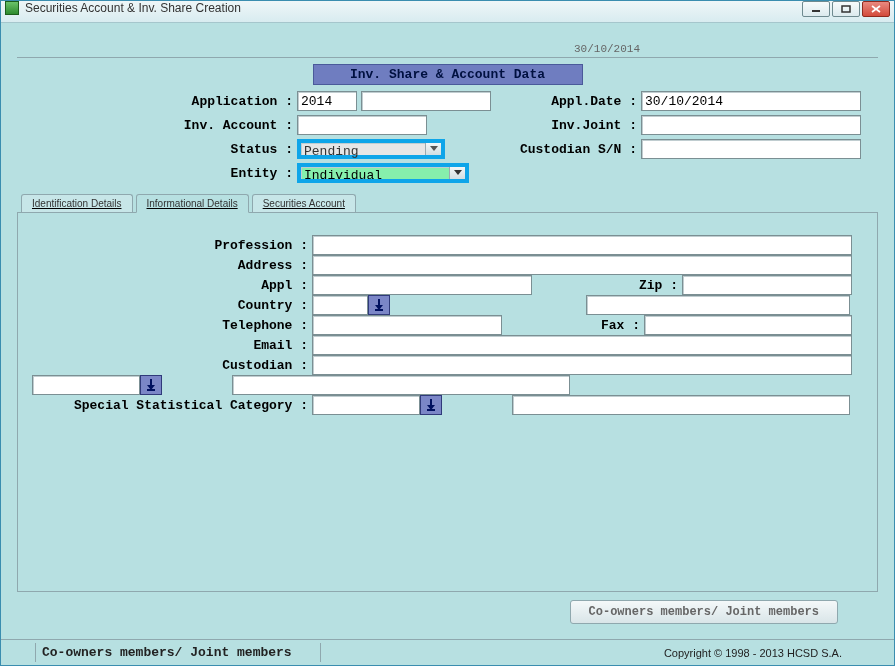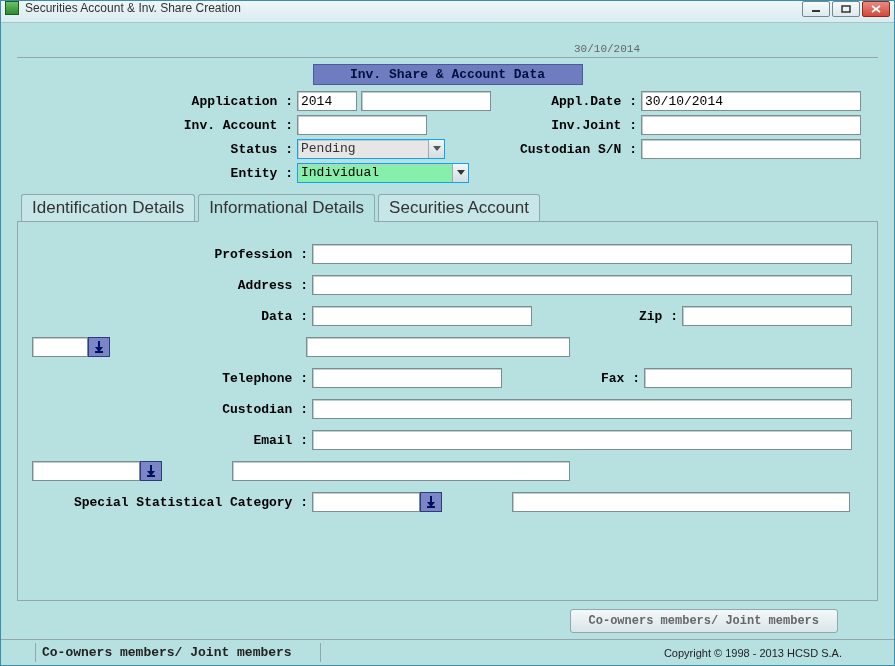--- a/index.html
+++ b/index.html
@@ -82,21 +82,21 @@
     font: 13px "Courier New", monospace;
     height: 20px;
     border: 1px solid #7B8F93;
     background: #fff;
     padding: 4px 3px;
     box-shadow: inset 1px 1px 0 #C0CDD0;
   }
   .combo {
     display: inline-flex;
     align-items: stretch;
-    border: 1px solid #0ea5e9;
+    border: 4px solid #0ea5e9;
     background: #E6E6E6;
     height: 20px;
     box-shadow: inset 1px 1px 0 #C0CDD0;
   }
   .combo.white { background: #86efac; }
   .combo .cval {
     font: 13px "Courier New", monospace;
     padding: 1px 3px 0 3px;
     flex: 1;
     color: #333;
@@ -109,21 +109,22 @@
   }
   .combo .carrow svg { display:block; }
   .tabs {
     margin-top: 10px;
     position: relative;
   }
   .tabbar {
     display: flex;
     gap: 3px;
     padding-left: 4px;
-    font-size: 17px;
+    font-size: 10px;
+    text-decoration: underline;
   }
   .tab {
     border: 1px solid #8FA8AE;
     border-bottom: none;
     background: #C7E6E8;
     padding: 3px 10px;
     border-radius: 3px 3px 0 0;
     position: relative;
     top: 1px;
     color: #333;
@@ -133,21 +134,21 @@
     border-bottom: 1px solid #B7E0E1;
     z-index: 2;
   }
   .tabpanel {
     border: 1px solid #8FA8AE;
     background: #B7E0E1;
     height: 380px;
     padding: 22px 14px 10px 14px;
     position: relative;
   }
-  .tabform .row { margin-bottom: 11px; }
+  .tabform .row { margin-bottom: 0; }
   .tabform .lbl { width: 280px; font: bold 13px "Courier New", monospace; }
   .lookup-btn {
     width: 22px; height: 20px;
     background: #7B86C7;
     border: 1px solid #303A7A;
     display: inline-flex; align-items:center; justify-content:center;
     margin-left: 0;
   }
   .lookup-btn svg { display:block; }
   .big-btn {
@@ -270,49 +271,50 @@
 
           <div class="row">
             <div class="lbl">Profession :</div>
             <input type="text" class="fld" style="width: 540px;" value="">
           </div>
           <div class="row">
             <div class="lbl">Address :</div>
             <input type="text" class="fld" style="width: 540px;" value="">
           </div>
           <div class="row">
-            <div class="lbl">Data :</div>
+            <div class="lbl">Appl :</div>
             <input type="text" class="fld" style="width: 220px;" value="">
             <div class="lbl" style="width:150px">Zip :</div>
             <input type="text" class="fld" style="width: 170px;" value="">
           </div>
           <div class="row">
+            <div class="lbl">Country :</div>
             <input type="text" class="fld" style="width: 56px;" value="">
             <div class="lookup-btn">
               <svg width="10" height="12">
                   <line x1="5" y1="0" x2="5" y2="7" stroke="#001060" stroke-width="2"></line>
                   <polygon points="1,6 9,6 5,11" fill="#001060"></polygon>
                   <line x1="1" y1="11" x2="9" y2="11" stroke="#001060" stroke-width="2"></line>
                 </svg>
             </div>
             <div style="width:196px"></div>
             <input type="text" class="fld" style="width: 264px;" value="">
           </div>
           <div class="row">
             <div class="lbl">Telephone :</div>
             <input type="text" class="fld" style="width: 190px;" value="">
             <div class="lbl" style="width:142px">Fax :</div>
             <input type="text" class="fld" style="width: 208px;" value="">
           </div>
           <div class="row">
+            <div class="lbl">Email :</div>
+            <input type="text" class="fld" style="width: 540px;" value="">
+          </div>
+          <div class="row">
             <div class="lbl">Custodian :</div>
-            <input type="text" class="fld" style="width: 540px;" value="">
-          </div>
-          <div class="row">
-            <div class="lbl">Email :</div>
             <input type="text" class="fld" style="width: 540px;" value="">
           </div>
           <div class="row">
             <input type="text" class="fld" style="width: 108px;" value="">
             <div class="lookup-btn">
               <svg width="10" height="12">
                   <line x1="5" y1="0" x2="5" y2="7" stroke="#001060" stroke-width="2"></line>
                   <polygon points="1,6 9,6 5,11" fill="#001060"></polygon>
                   <line x1="1" y1="11" x2="9" y2="11" stroke="#001060" stroke-width="2"></line>
                 </svg>

